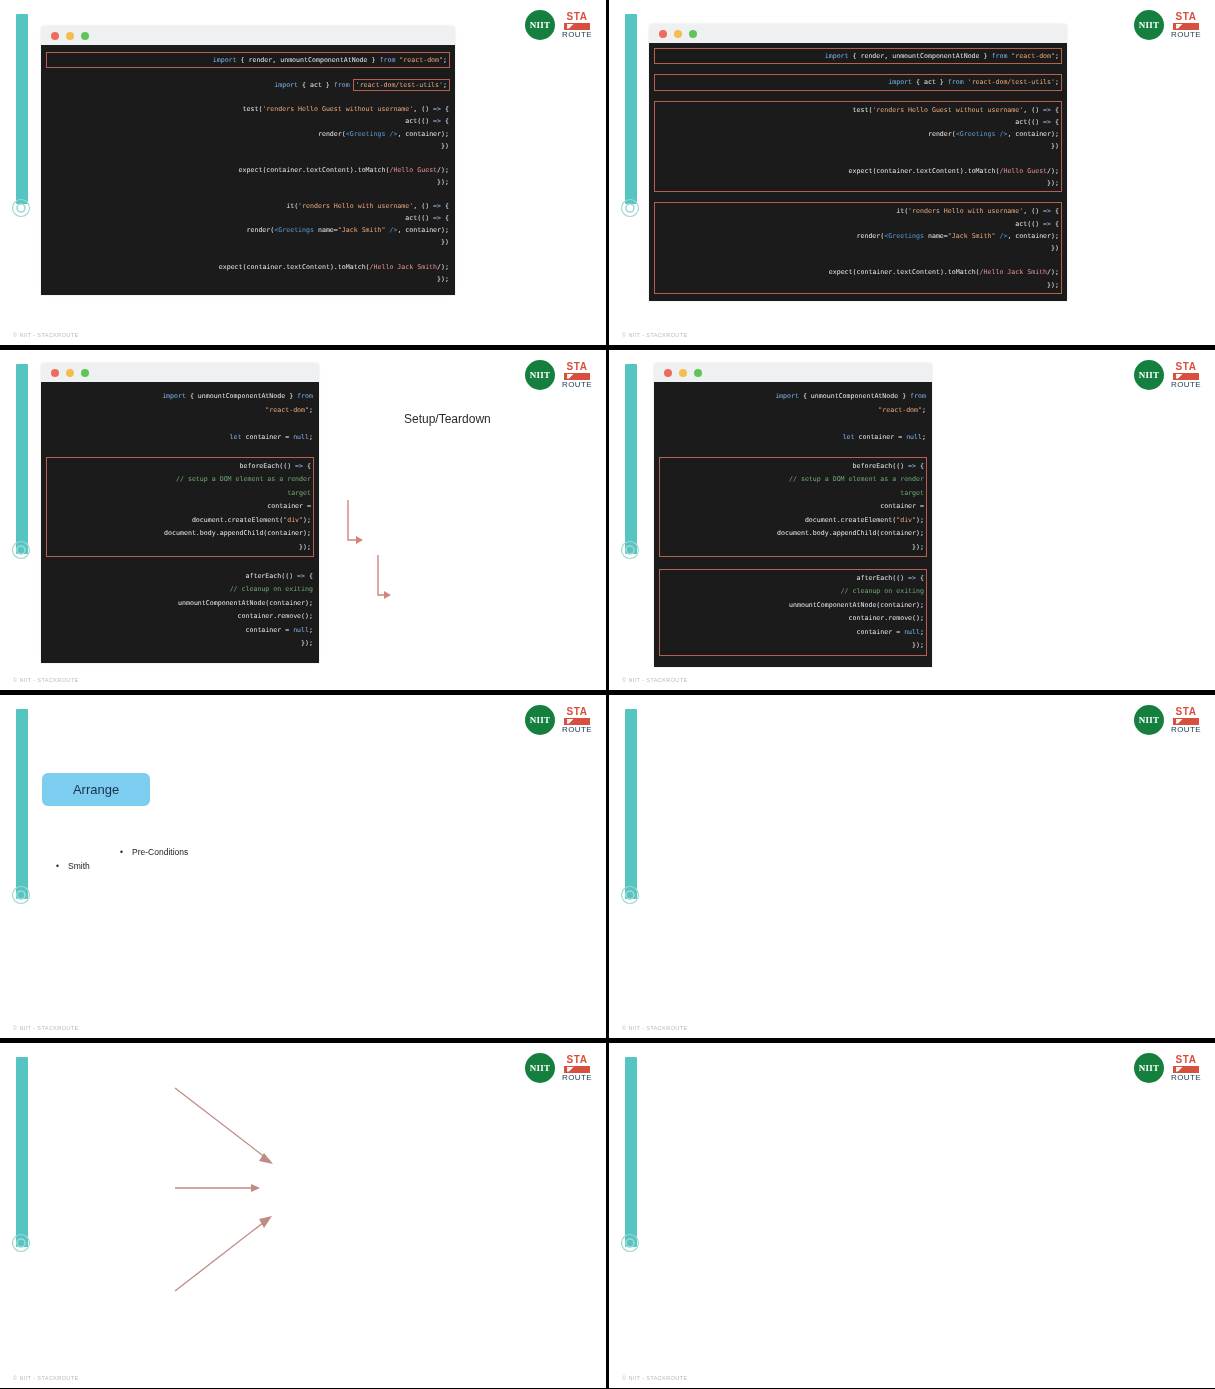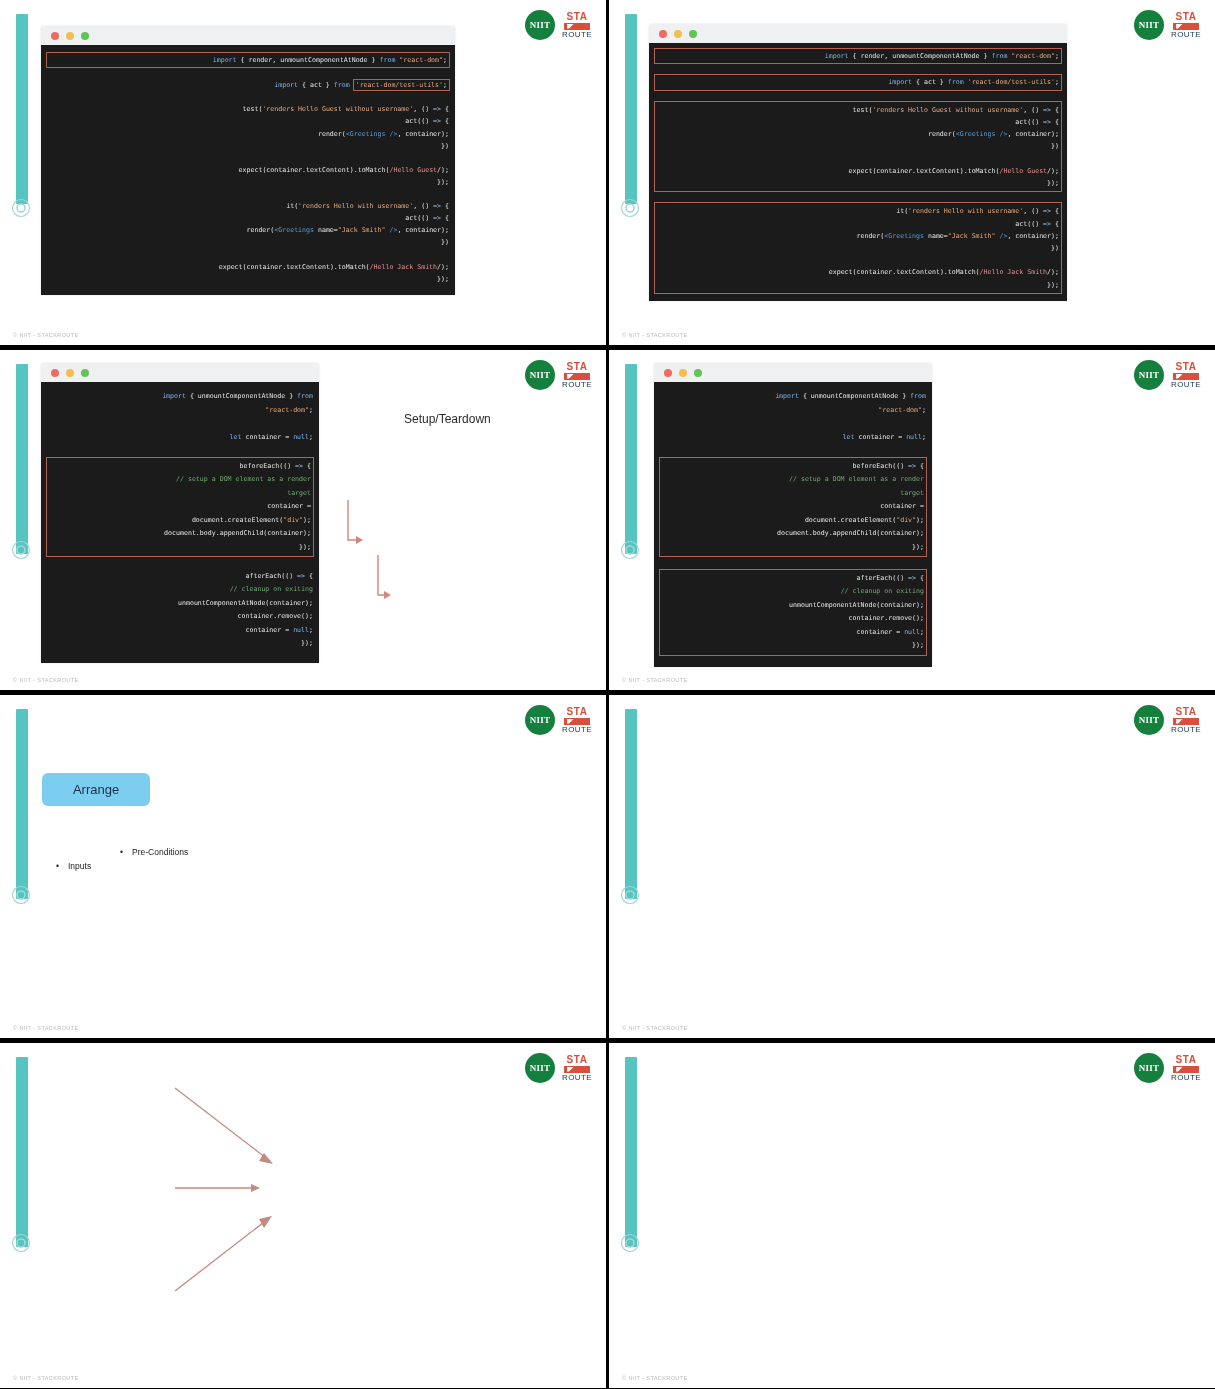--- a/index.html
+++ b/index.html
@@ -255,21 +255,21 @@
       <div class="sr">
         <div class="l1">STA</div>
         <div class="bar"></div>
         <div class="l2">ROUTE</div>
       </div>
     </div>
 
     <div class="fbox" style="left:42px;top:78px;width:108px;height:33px;background:#7ccdf0;font-size:13px;">Arrange</div>
 
     <div class="liA" style="left:84px;top:152px;margin-left:48px;">Pre-Conditions</div>
-    <div class="liA" style="left:68px;top:166px;">Inputs</div>
+    <div class="liA" style="left:68px;top:166px;">Smith</div>
 
     <div class="footer">© NIIT - STACKROUTE</div>
   </div>
 
   <div class="slide">
     <div class="tealbar" style="top:14px;height:190px"></div>
     <div class="ringicon" style="top:190px">
       <svg width="20" height="20" viewBox="0 0 20 20">
           <circle cx="10" cy="10" r="8.5" fill="none" stroke="#9fd8d4" stroke-width="1.2"></circle>
           <circle cx="10" cy="10" r="4" fill="none" stroke="#9fd8d4" stroke-width="1.6"></circle>

